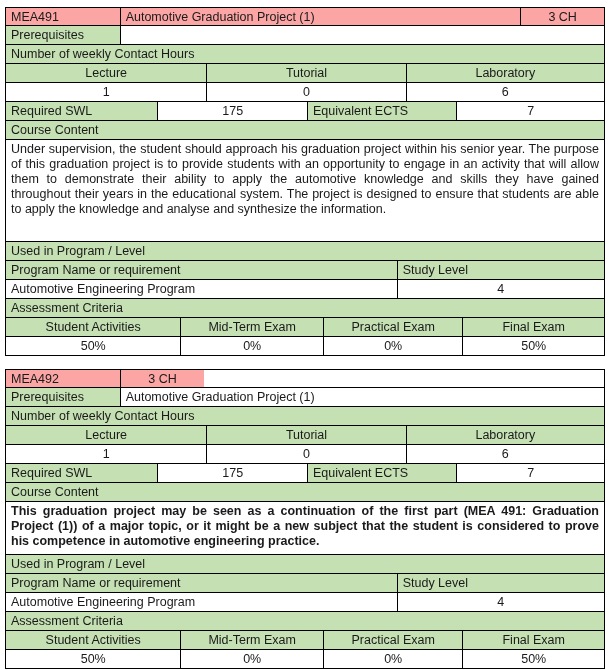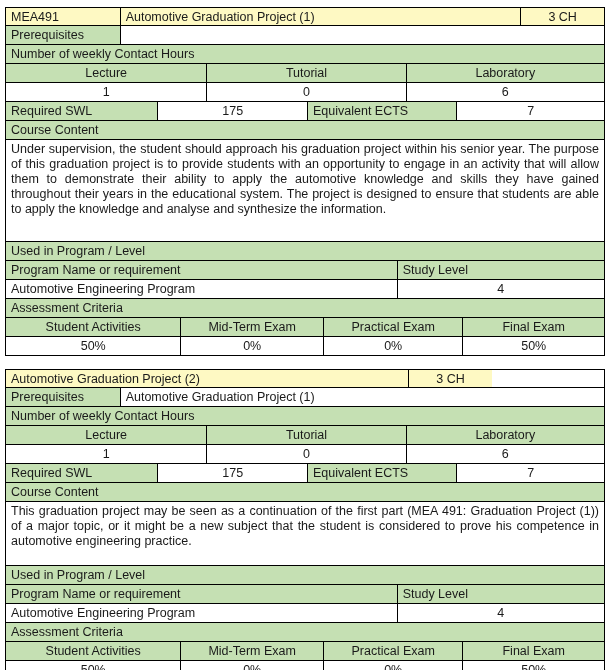--- a/index.html
+++ b/index.html
@@ -3,21 +3,21 @@
 <meta charset="utf-8">
 <style>
   html, body { margin: 0; padding: 0; background: #ffffff; }
   body { width: 611px; height: 670px; position: relative; overflow: hidden;
          font-family: "Liberation Sans", "DejaVu Sans", sans-serif; font-size: 12.5px; color: #1a1a1a; }
   .card { position: absolute; left: 5px; width: 600px; }
   .row { display: flex; box-sizing: border-box; border-left: 1px solid #000; border-right: 1px solid #000; border-bottom: 1px solid #000; }
   .row.first { border-top: 1px solid #000; }
   .cell { box-sizing: border-box; padding: 0 5px; display: flex; align-items: center; white-space: nowrap; overflow: hidden; }
   .cell + .cell { border-left: 1px solid #000; }
-  .blue { background: #fef9c3; }
+  .blue { background: #fca5a5; }
   .green { background: #c5e0b3; }
   .white { background: #ffffff; }
   .center { justify-content: center; text-align: right; }
   .h18 { height: 19px; }
   .para { padding: 2px 5px 1px 5px; line-height: 15px; text-align: justify; white-space: normal; display: block; }
 </style>
 </head>
 <body>
 
 <div class="card" style="top:7px;">
@@ -78,21 +78,21 @@
   <div class="row h18">
     <div class="cell white center" style="width:175px;">50%</div>
     <div class="cell white center" style="width:143px;">0%</div>
     <div class="cell white center" style="width:140px;">0%</div>
     <div class="cell white center" style="width:142px;">50%</div>
   </div>
 </div>
 
 <div class="card" style="top:369px;">
   <div class="row first h18">
-    <div class="cell blue" style="width:402px;">Automotive Graduation Project (2)</div>
+    <div class="cell blue" style="width:114px;">MEA492</div>
     <div class="cell blue center" style="width:84px;">3 CH</div>
   </div>
   <div class="row h18">
     <div class="cell green" style="width:114px;">Prerequisites</div>
     <div class="cell white" style="width:486px;">Automotive Graduation Project (1)</div>
   </div>
   <div class="row h18">
     <div class="cell green" style="width:600px;">Number of weekly Contact Hours</div>
   </div>
   <div class="row h18">
@@ -108,21 +108,21 @@
   <div class="row h18">
     <div class="cell green" style="width:152px;">Required SWL</div>
     <div class="cell white center" style="width:150px;">175</div>
     <div class="cell green" style="width:150px;">Equivalent ECTS</div>
     <div class="cell white center" style="width:148px;">7</div>
   </div>
   <div class="row h18">
     <div class="cell green" style="width:600px;">Course Content</div>
   </div>
   <div class="row">
-    <div class="cell white para" style="width:600px; height:63px;">This graduation project may be seen as a continuation of the first part (MEA 491: Graduation Project (1)) of a major topic, or it might be a new subject that the student is considered to prove his competence in automotive engineering practice.</div>
+    <div class="cell white para" style="width:600px; height:52px;font-weight:bold;">This graduation project may be seen as a continuation of the first part (MEA 491: Graduation Project (1)) of a major topic, or it might be a new subject that the student is considered to prove his competence in automotive engineering practice.</div>
   </div>
   <div class="row h18">
     <div class="cell green" style="width:600px;">Used in Program / Level</div>
   </div>
   <div class="row h18">
     <div class="cell green" style="width:392px;">Program Name or requirement</div>
     <div class="cell green" style="width:208px;">Study Level</div>
   </div>
   <div class="row h18">
     <div class="cell white" style="width:392px;">Automotive Engineering Program</div>

